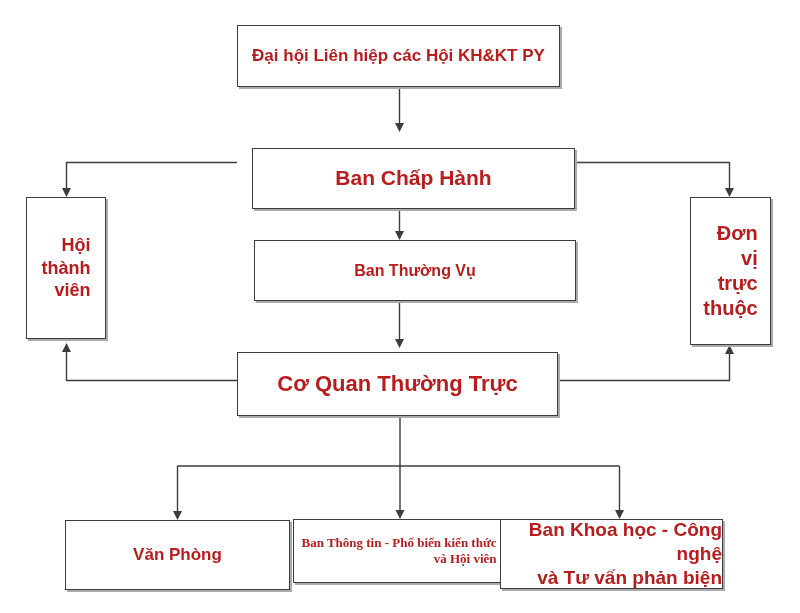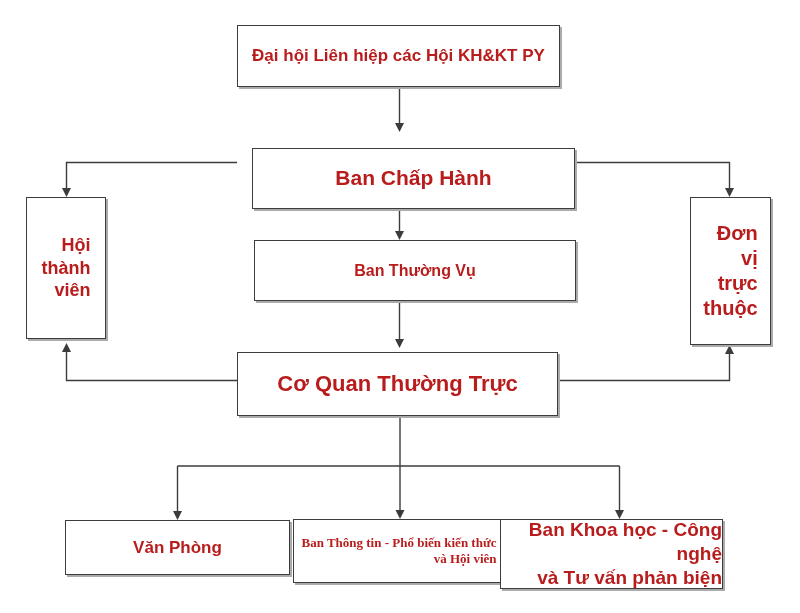--- a/index.html
+++ b/index.html
@@ -45,21 +45,21 @@
     font-weight: bold;
     white-space: pre-line;
     line-height: 1.25;
   }
   #node-dai-hoi          { left: 237px; top: 25px;  width: 323px; height: 62px;  font-size: 17px; }
   #node-ban-chap-hanh    { left: 252px; top: 132px; width: 323px; height: 61px;  font-size: 21px; margin-top: 16px; }
   #node-ban-thuong-vu    { left: 238px; top: 240px; width: 322px; height: 61px;  font-size: 16px; margin-left: 16px; }
   #node-co-quan          { left: 237px; top: 352px; width: 321px; height: 64px;  font-size: 22px; }
   #node-hoi-thanh-vien   { left: 26px;  top: 197px; width: 80px;  height: 142px; font-size: 18px; }
   #node-don-vi           { left: 690px; top: 197px; width: 81px;  height: 148px; font-size: 20px; }
-  #node-van-phong        { left: 65px;  top: 520px; width: 225px; height: 55px;  font-size: 17px; }
+  #node-van-phong        { left: 65px;  top: 520px; width: 225px; height: 70px;  font-size: 17px; }
   #node-ban-thong-tin    { left: 293px; top: 519px; width: 212px; height: 64px;  font-size: 13px; font-family: Liberation Serif, serif; }
   #node-ban-khoa-hoc     { left: 500px; top: 519px; width: 223px; height: 70px;  font-size: 19px; }
 </style>
 </head>
 <body>
 
 <div id="canvas">
 
   <svg id="connectors" viewBox="0 0 800 613" xmlns="http://www.w3.org/2000/svg">
 

